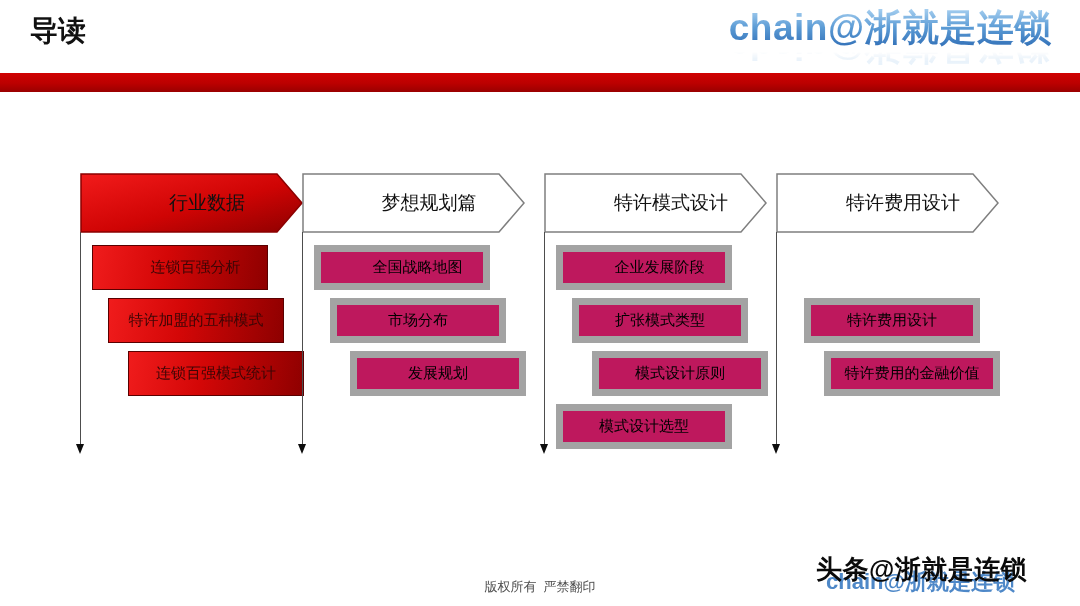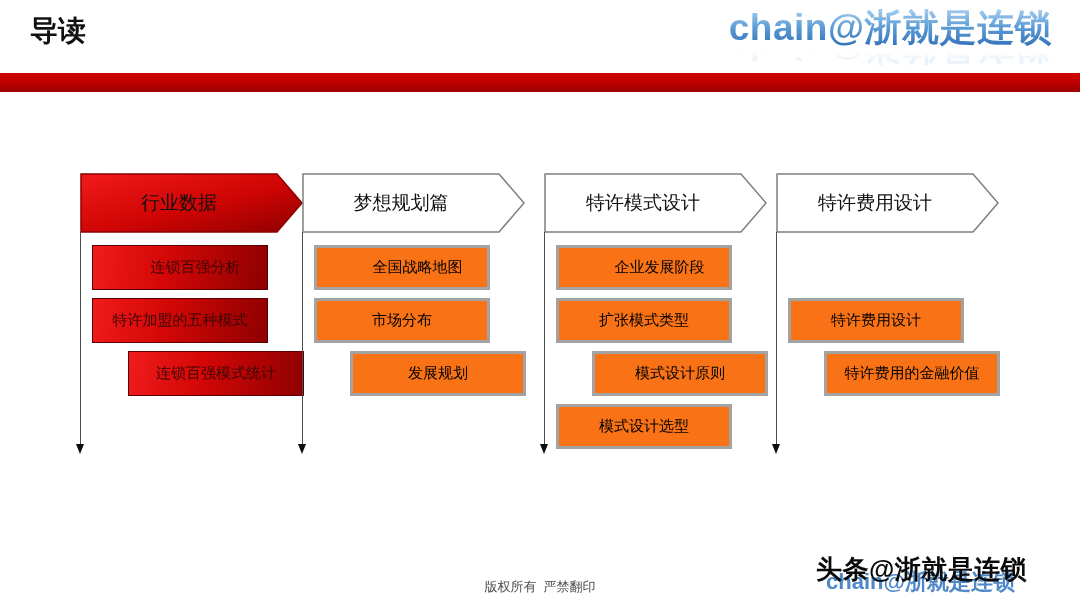--- a/index.html
+++ b/index.html
@@ -41,34 +41,34 @@
   .col-1{left:80px;}
   .col-2{left:302px;}
   .col-3{left:544px;}
   .col-4{left:776px;}
 
   .arrow-header{position:absolute;top:0;left:0;width:224px;height:60px;}
   .arrow-header svg{display:block;}
   .arrow-label{
     position:absolute;top:0;left:0;width:198px;height:60px;
     display:flex;align-items:center;justify-content:center;
-    font-size:19px;color:#111;
+    font-size:19px;color:#111;padding-left:28px;
   }
   .vline{position:absolute;left:0;top:59px;width:1px;height:212px;background:#4d4d4d;}
   .vline::after{
     content:"";position:absolute;left:-4px;top:212px;width:0;height:0;
     border:4px solid transparent;border-top:10px solid #0d0d0d;
   }
   .flow-box{
     position:absolute;left:12px;width:176px;height:45px;box-sizing:border-box;
     display:flex;align-items:center;justify-content:center;
-    background:#f97316;border:3px solid #a3a3a3;
+    background:#be185d;border:7px solid #a3a3a3;
     font-size:15px;color:#000;text-align:center;
   }
-  .t1{top:72px;padding-left:31px;} .t2{top:125px;} .t3{top:178px;margin-left:36px;} .t4{top:231px;}
+  .t1{top:72px;padding-left:31px;} .t2{top:125px;margin-left:16px;} .t3{top:178px;margin-left:36px;} .t4{top:231px;}
   .red-box{
     background:linear-gradient(100deg,#f01c1c 0%,#d40707 42%,#8e0000 100%);
     border:1px solid #5a0000;color:#3c0606;
   }
 
   
   .copyright{
     position:absolute;bottom:10px;left:0;width:100%;text-align:center;
     font-size:13px;color:#4d4d4d;white-space:pre;margin-top:35px;
   }

